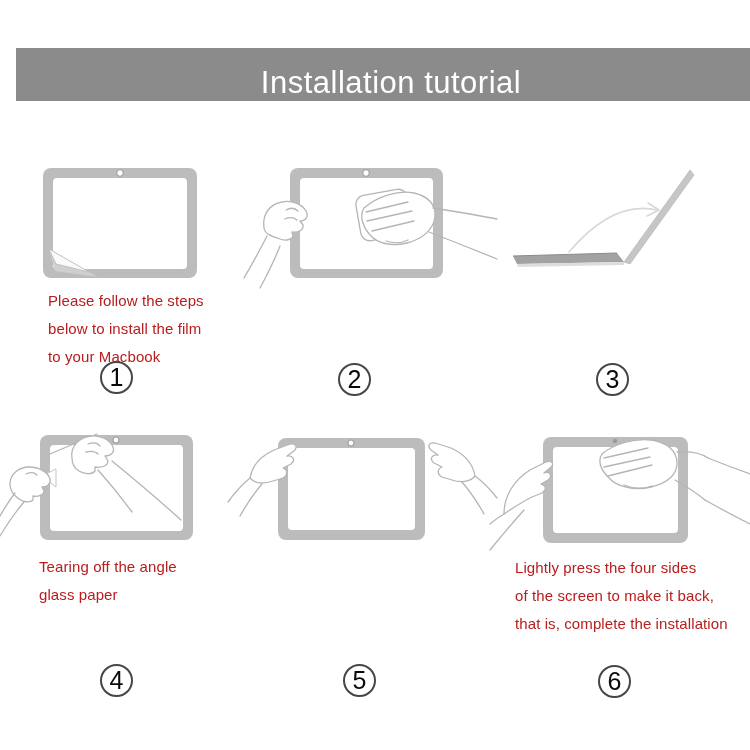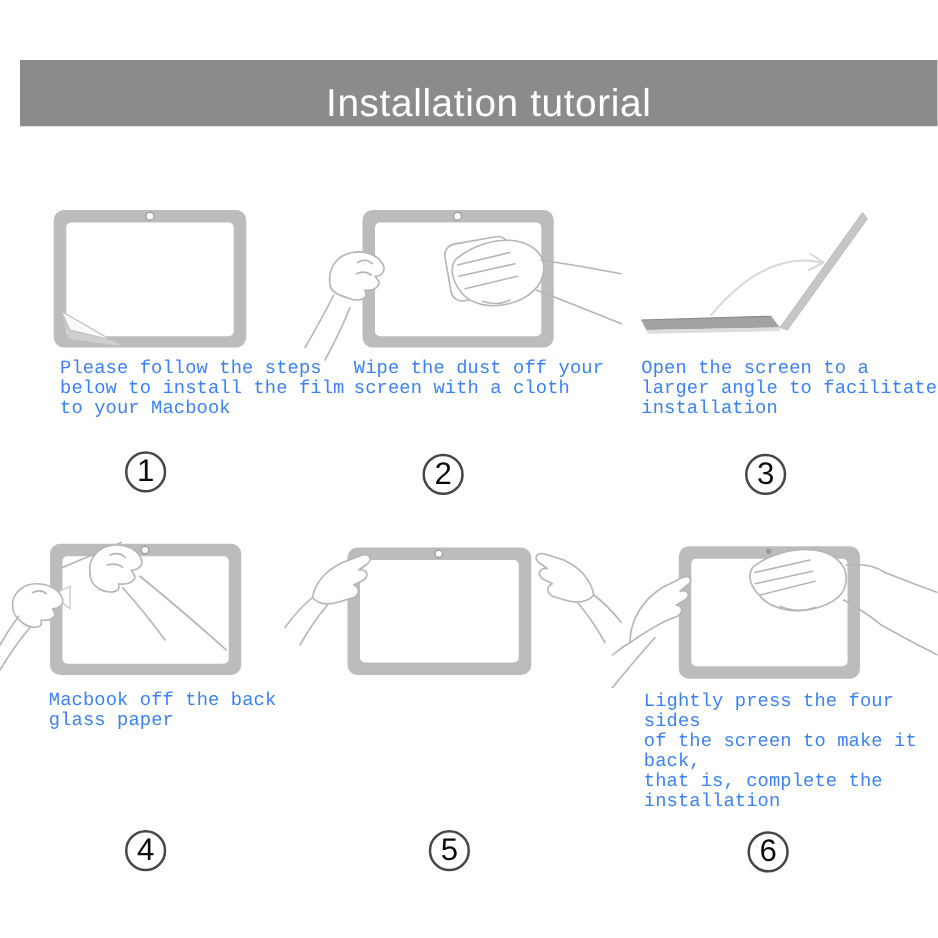--- a/index.html
+++ b/index.html
@@ -22,22 +22,22 @@
   #svg2 { left:240px; top:150px; }
   #svg3 { left:497px; top:150px; }
   #svg4 { left:0px;   top:420px; }
   #svg5 { left:228px; top:420px; }
   #svg6 { left:490px; top:420px; }
 
   .ln   { fill:none; stroke:#b5b5b5; stroke-width:1.3; stroke-linecap:round; stroke-linejoin:round; }
   .hand { fill:#ffffff; stroke:#b5b5b5; stroke-width:1.3; stroke-linejoin:round; }
 
   .caption {
-    position:absolute; font-size:15px; line-height:16px; color:#3b82f6;
-    white-space:pre-line; letter-spacing:0.1px;font-family:Liberation Mono, monospace;
+    position:absolute; font-size:15px; line-height:28px; color:#b91c1c;
+    white-space:pre-line; letter-spacing:0.1px;
   }
   #cap1 { left:48px;  top:287px; }
   #cap2 { left:283px; top:287px; }
   #cap3 { left:513px; top:287px; }
   #cap4 { left:39px;  top:553px; }
   #cap5 { left:267px; top:552px; }
   #cap6 { left:515px; top:554px; }
 
   .badge {
     position:absolute; width:29px; height:29px; border:2px solid #464646;
@@ -171,26 +171,21 @@
       <path class="ln" d="M187,32 Q206,30 218,38"></path>
       <path class="ln" d="M185,60 Q203,70 215,80"></path>
       <path class="ln" d="M218,38 Q238,46 260,54"></path>
       <path class="ln" d="M215,80 Q238,93 260,104"></path>
     </g>
   </svg>
 
   <div id="cap1" class="caption">Please follow the steps
 below to install the film
 to your Macbook</div>
-  <div id="cap2" class="caption">Wipe the dust off your
-screen with a cloth</div>
-  <div id="cap3" class="caption">Open the screen to a
-larger angle to facilitate
-installation</div>
-  <div id="cap4" class="caption">Macbook off the back
+  <div id="cap4" class="caption">Tearing off the angle
 glass paper</div>
   <div id="cap6" class="caption">Lightly press the four sides
 of the screen to make it back,
 that is, complete the installation</div>
 
   <div id="b1" class="badge">1</div>
   <div id="b2" class="badge">2</div>
   <div id="b3" class="badge">3</div>
   <div id="b4" class="badge">4</div>
   <div id="b5" class="badge">5</div>

